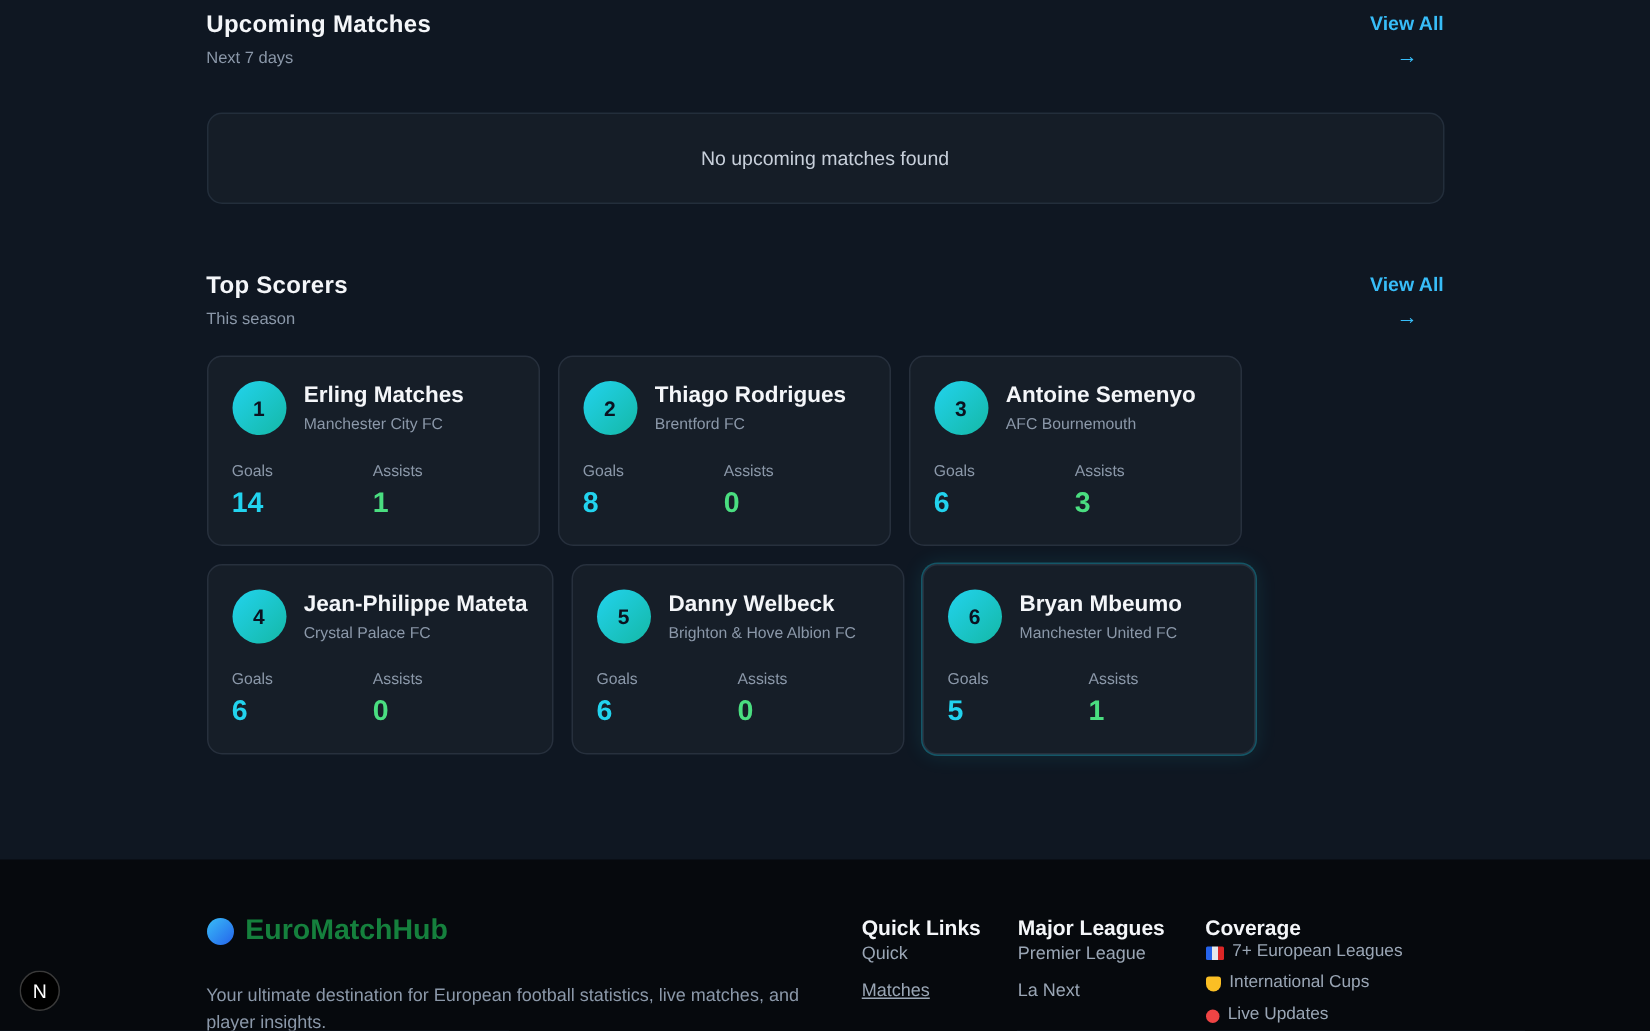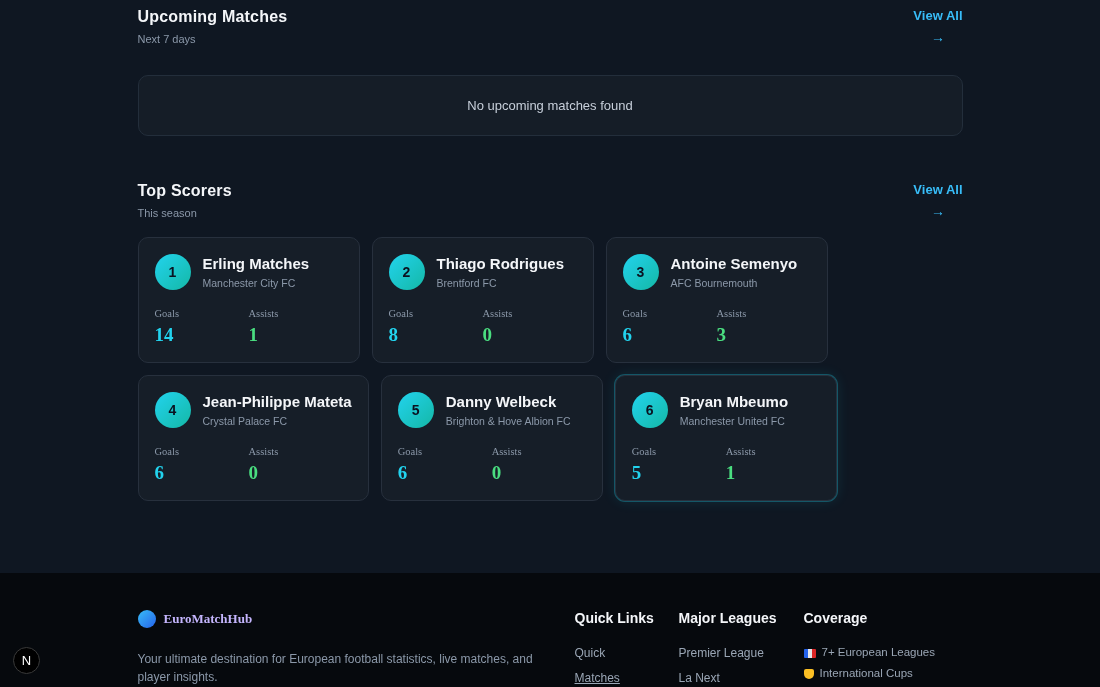--- a/index.html
+++ b/index.html
@@ -71,21 +71,21 @@
     border-radius: 50%;
     background: linear-gradient(135deg, #22d3ee, #14b8a6);
     color: #0b1220;
     font-weight: bold;
     font-size: 14px;
     display: flex; align-items: center; justify-content: center;
   }
   .player-name { font-size: 15px; font-weight: bold; color: #f4f6f9; white-space: nowrap; }
   .player-team { font-size: 10.5px; color: #8b98a9; margin-top: 5px; white-space: nowrap; }
   .stats { display: flex; margin-top: 18px; }
-  .stat { width: 94px; font-family: Liberation Serif, serif; }
+  .stat { width: 94px; }
   .stat-label { font-size: 10.5px; color: #8b98a9; }
   .stat-value { font-size: 19px; font-weight: bold; margin-top: 5px; }
   .stat-value.goals { color: #22d3ee; }
   .stat-value.assists { color: #4ade80; }
 
   .footer {
     flex: 1;
     background: #06090d;
   }
   .footer-inner {
@@ -94,27 +94,27 @@
     padding-top: 37px;
     display: flex;
   }
   .brand-block { width: 418px; flex: none; margin-right: 19px; }
   .brand-row { display: flex; align-items: center; gap: 8px; }
   .brand-logo {
     width: 18px; height: 18px; border-radius: 50%;
     background: linear-gradient(135deg, #38bdf8, #2563eb);
     flex: none;
   }
-  .brand-name { font-size: 13px; font-weight: bold; color: #c4b5fd; font-family: Liberation Serif, serif; }
+  .brand-name { font-size: 19px; font-weight: bold; color: #15803d; }
   .brand-tagline { font-size: 12px; color: #8b98a9; margin-top: 22px; line-height: 1.5; }
   .f-col { flex: none; margin-right: 24px; }
   .f-col.quick { width: 80px; }
   .f-col.leagues { width: 101px; }
   .f-col.coverage { width: 150px; margin-right: 0; }
-  .f-title { font-size: 14px; font-weight: bold; color: #f4f6f9; margin-bottom: 20px; }
+  .f-title { font-size: 14px; font-weight: bold; color: #f4f6f9; margin-bottom: 2px; }
   .f-link { display: block; font-size: 12px; color: #9aa6b5; margin-bottom: 11px; text-decoration: none; cursor: pointer; }
   .f-link.underlined { text-decoration: underline; }
   .f-item { display: flex; align-items: flex-end; gap: 6px; font-size: 11.5px; color: #9aa6b5; margin-bottom: 9px; }
   .icon-flag {
     width: 12px; height: 9px; flex: none; border-radius: 1px;
     background: linear-gradient(90deg, #2563eb 33%, #e5e7eb 33%, #e5e7eb 66%, #dc2626 66%);
   }
   .icon-trophy {
     width: 10px; height: 10px; flex: none;
     background: #fbbf24;

